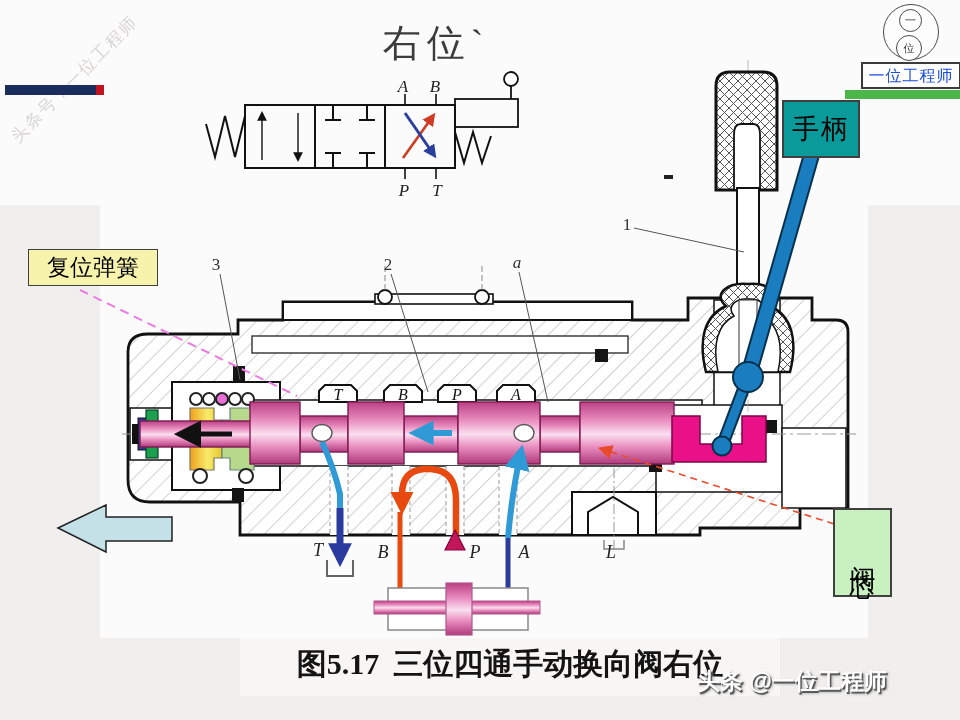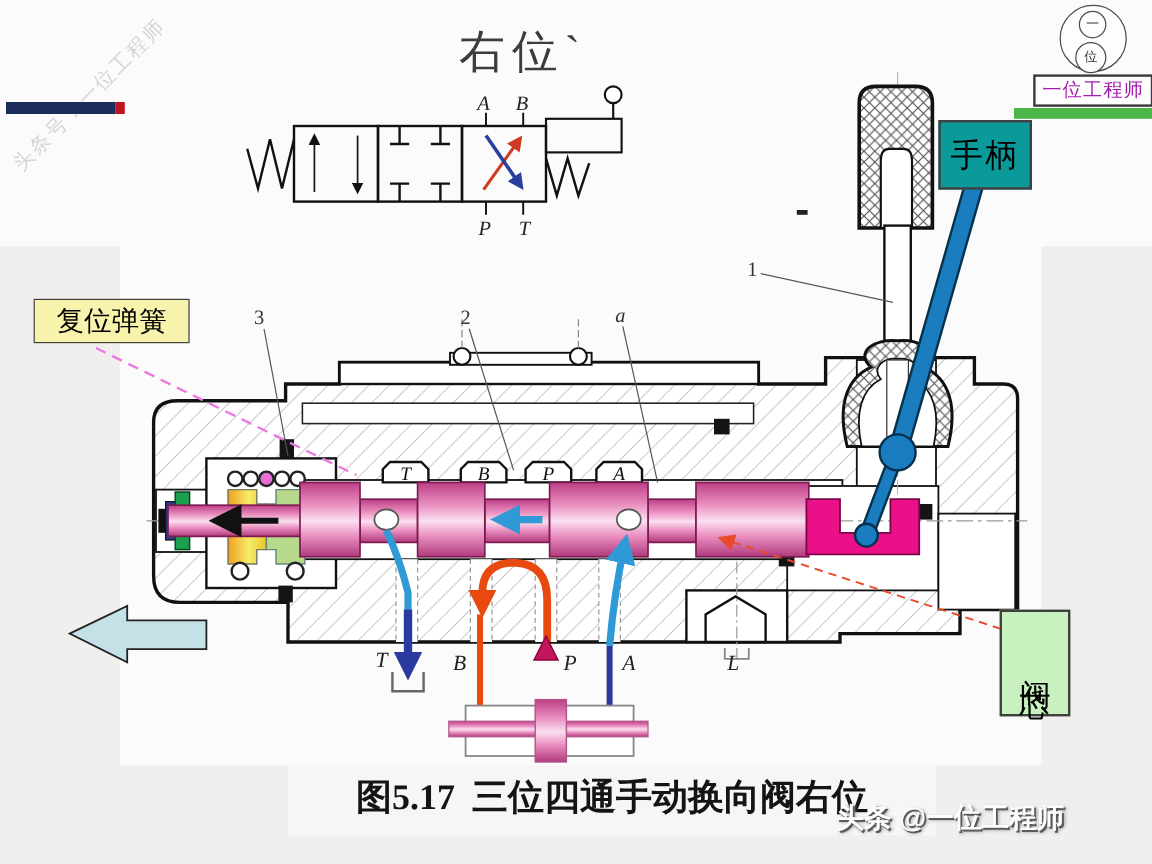--- a/index.html
+++ b/index.html
@@ -19,21 +19,21 @@
   .logo-circle{left:883px;top:4px;width:54px;height:54px;border:1.6px solid #4a4a4a;
                border-radius:50%;background:#fdfdfd;}
   .logo-c1{left:899px;top:9px;width:21px;height:21px;border:1.2px solid #4a4a4a;
            border-radius:50%;background:#fdfdfd;font-size:11px;line-height:21px;
            text-align:center;color:#333;}
   .logo-c2{left:896px;top:35px;width:24px;height:24px;border:1.2px solid #4a4a4a;
            border-radius:50%;background:#fdfdfd;font-size:11px;line-height:24px;
            text-align:center;color:#333;}
   .logo-box{left:861px;top:62px;width:96px;height:23px;border:2px solid #3a3a3a;
             background:#fdfdfd;font-size:16px;line-height:23px;text-align:center;
-            color:#a21caf;letter-spacing:1px;}
+            color:#1d4ed8;letter-spacing:1px;}
   .bar-green{left:845px;top:90px;width:115px;height:9px;background:#4cb648;}
   .lbl{border:2px solid #404040;display:flex;align-items:center;justify-content:center;
        color:#000;}
   .lbl-handle{left:782px;top:100px;width:74px;height:54px;background:#0a9a9a;font-size:27px;letter-spacing:2px;}
   .lbl-spring{left:28px;top:249px;width:128px;height:35px;background:#f7f2ac;font-size:23px;border-width:1.5px;}
   .lbl-spool{left:833px;top:508px;width:55px;height:85px;background:#c9f1bf;font-size:26px;
              writing-mode:vertical-rl;text-orientation:upright;letter-spacing:8px;}
   .caption{left:230px;top:644px;width:560px;text-align:center;font-size:30px;
            font-weight:bold;color:#141414;white-space:nowrap;}
   .caption .pre{margin-right:14px;}

